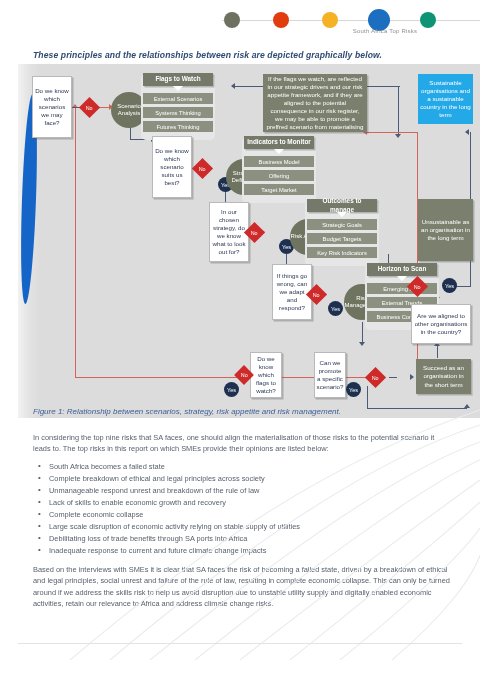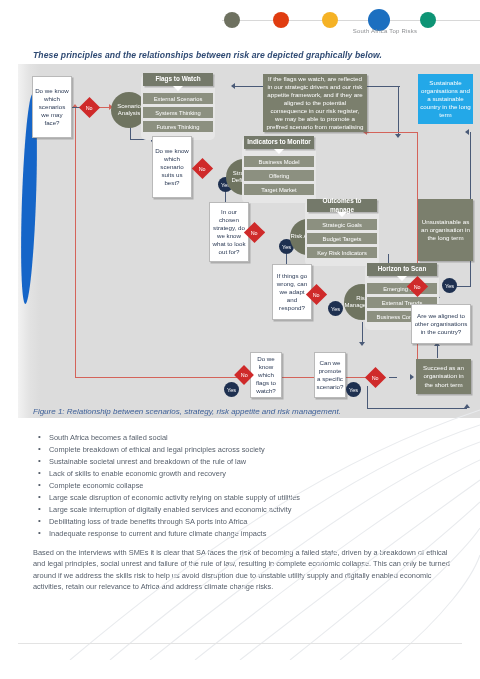--- a/index.html
+++ b/index.html
@@ -394,28 +394,28 @@
     <span>Can we promote a specific scenario?</span>
   </div>
   <div class="node yes" style="left:328px; top:318px; width:15px; height:15px;">
     <span>Yes</span>
   </div>
 </div>
 
 <div id="figure-caption">Figure 1: Relationship between scenarios, strategy, risk appetite and risk management.</div>
 
 <div id="body-text">
+  <div class="para">In considering the top nine risks that SA faces, one should align the materialisation of those risks to the potential scenario it leads to. The top risks in this report on which SMEs provide their opinions are listed below:</div>
   <ul class="risk-list">
-    <li>South Africa becomes a failed social</li>
+    <li>South Africa becomes a failed state</li>
     <li>Complete breakdown of ethical and legal principles across society</li>
-    <li>Sustainable societal unrest and breakdown of the rule of law</li>
+    <li>Unmanageable respond unrest and breakdown of the rule of law</li>
     <li>Lack of skills to enable economic growth and recovery</li>
     <li>Complete economic collapse</li>
     <li>Large scale disruption of economic activity relying on stable supply of utilities</li>
-    <li>Large scale interruption of digitally enabled services and economic activity</li>
     <li>Debilitating loss of trade benefits through SA ports into Africa</li>
     <li>Inadequate response to current and future climate change impacts</li>
   </ul>
   <div class="para">Based on the interviews with SMEs it is clear that SA faces the risk of becoming a failed state, driven by a breakdown of ethical and legal principles, social unrest and failure of the rule of law, resulting in complete economic collapse. This can only be turned around if we address the skills risk to help us avoid disruption due to unstable utility supply and digitally enabled economic activities, retain our relevance to Africa and address climate change risks.</div>
 </div>
 
 <svg id="swoosh" viewBox="0 0 480 260">
   <g fill="none" stroke="#e9ebee" stroke-width="1.1">
     <path d="M70,260 C200,150 330,60 480,10"></path>
     <path d="M110,260 C240,150 370,60 480,25"></path>

